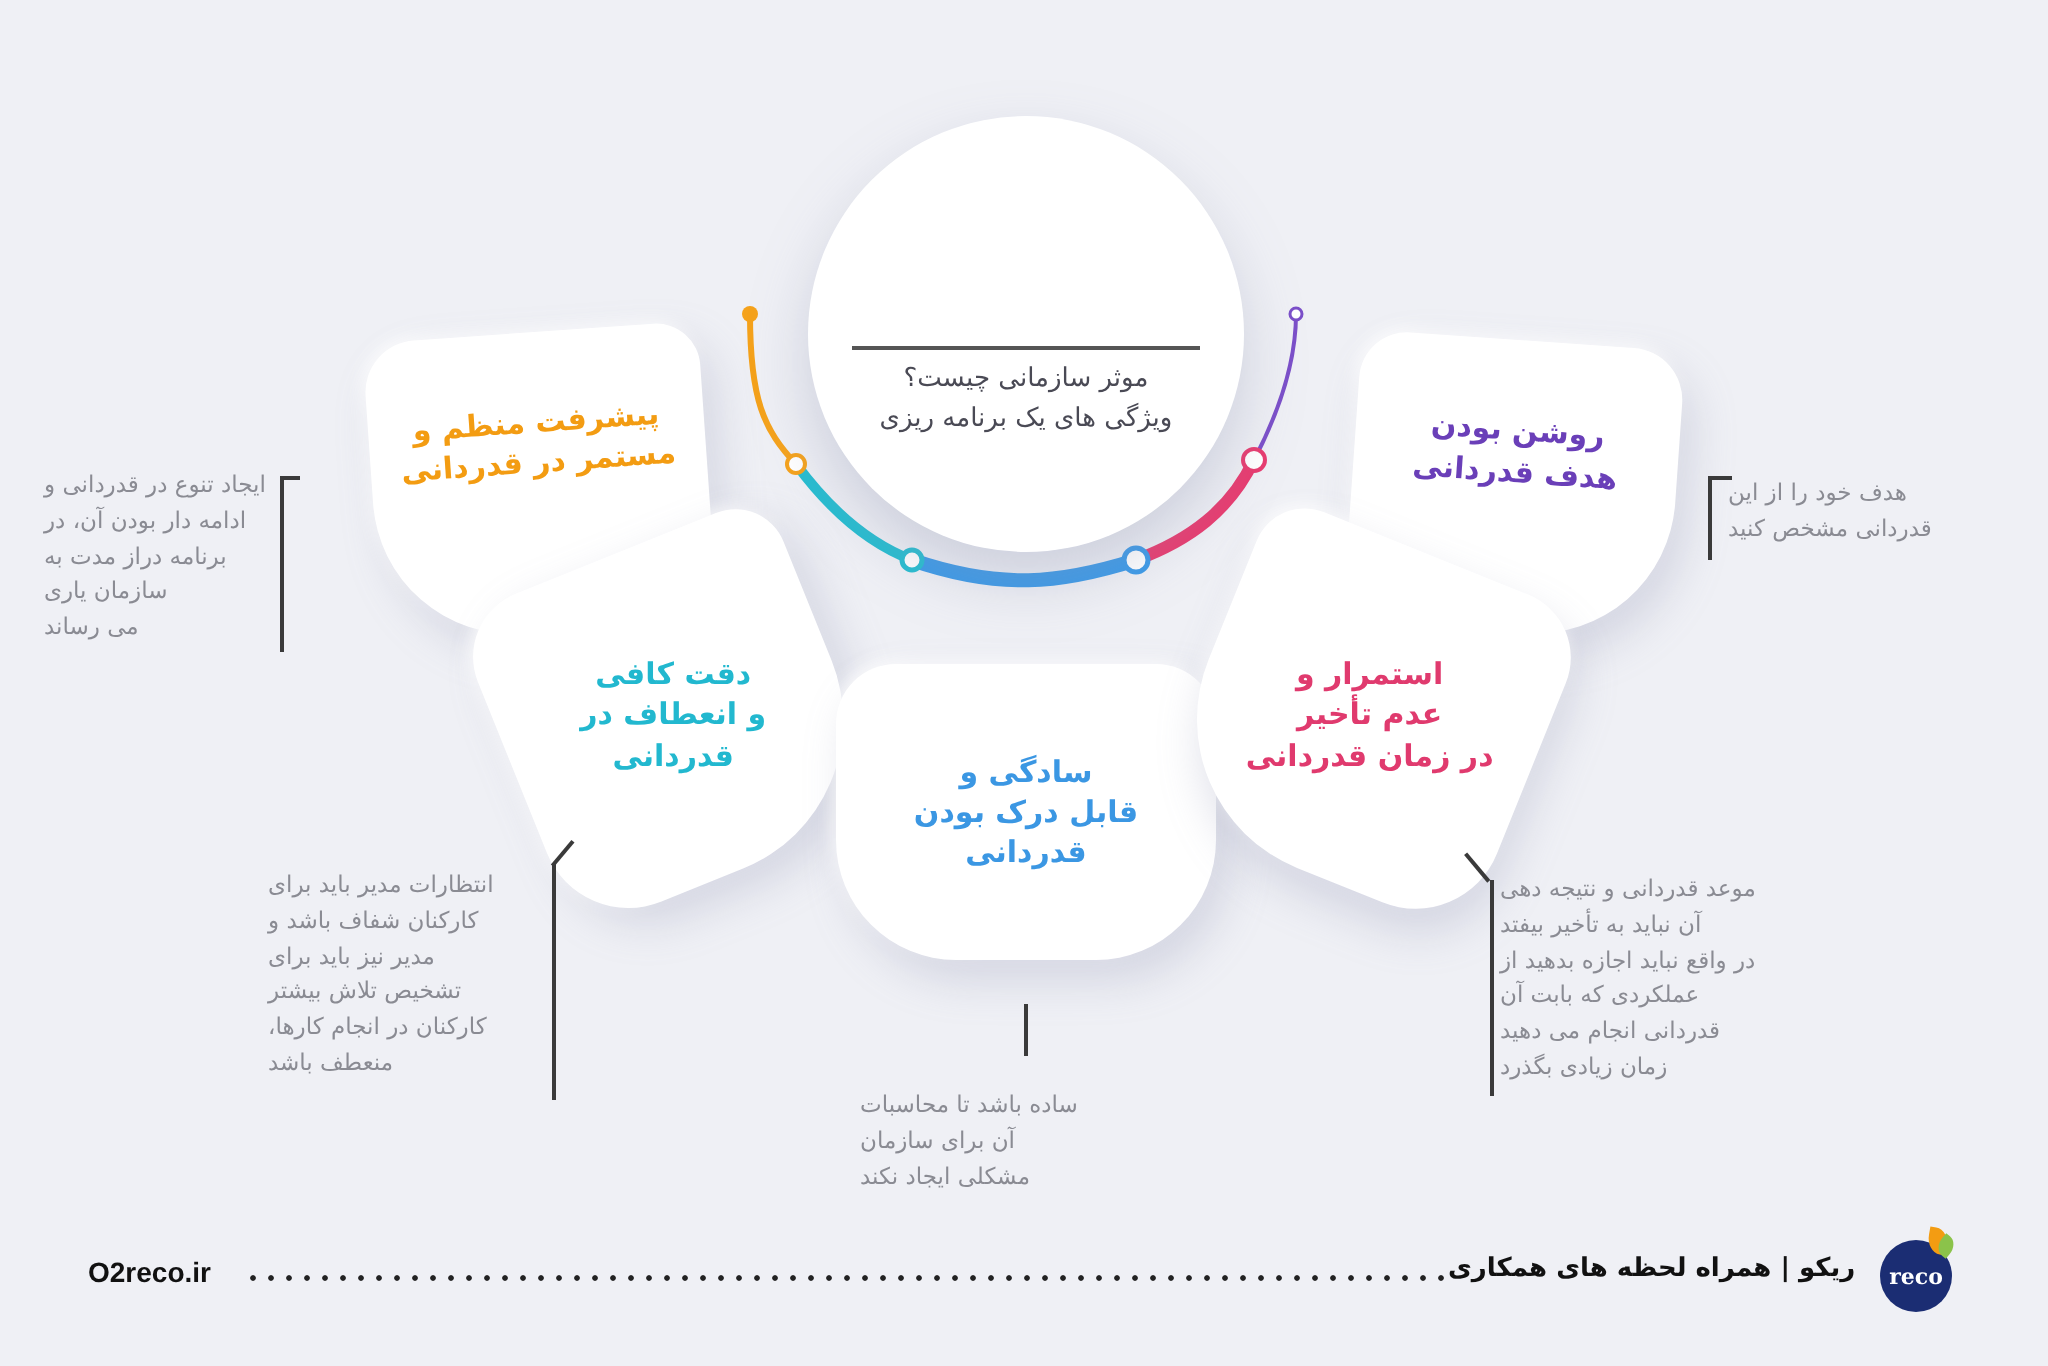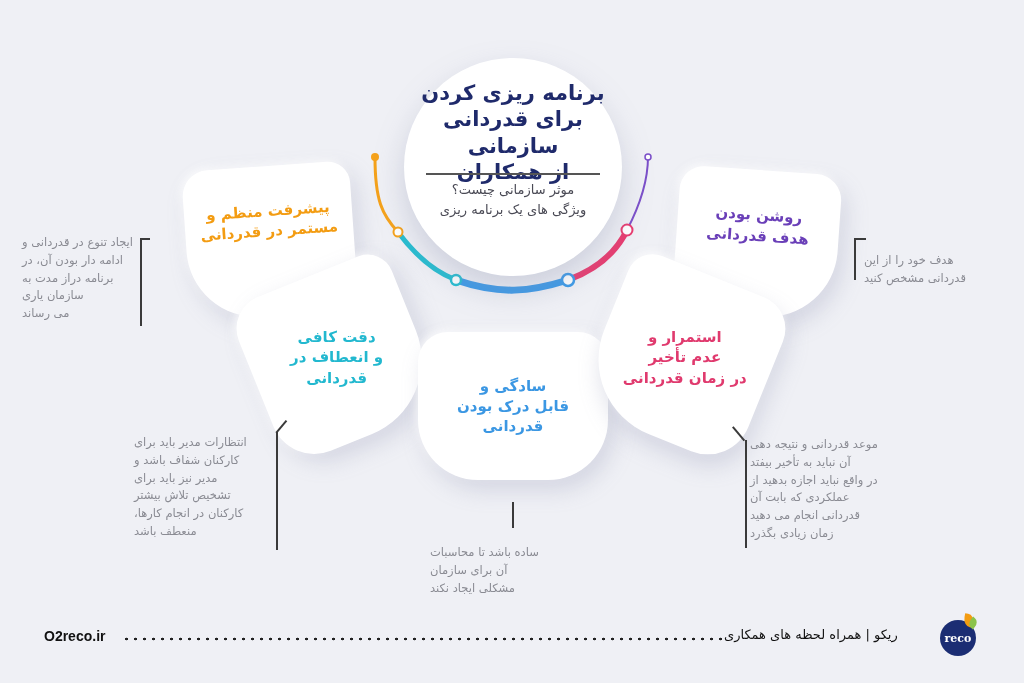--- a/index.html
+++ b/index.html
@@ -44,21 +44,21 @@
     position:absolute; left:44px; top:628px; font-weight:bold; font-size:14px; color:#111;
     font-family:"Liberation Sans", sans-serif;
   }
   .dots {
     position:absolute; left:122px; top:637px; width:600px; height:4px;
     background-image: radial-gradient(circle, #222 1.2px, transparent 1.6px);
     background-size:9px 4px; background-repeat:repeat-x;
   }
   .footer-tag {
     position:absolute; left:724px; top:627px; direction:rtl;
-    font-size:13px; font-weight:normal; color:#111;
+    font-size:13px; font-weight:bold; color:#111;
   }
   .logo {
     position:absolute; left:940px; top:620px; width:36px; height:36px; border-radius:50%;
     background:#1b2d73; color:#fff; font-weight:bold; font-size:11px;
     font-family:"DejaVu Serif", serif;
     display:flex; align-items:center; justify-content:center;
   }
   .leaf { position:absolute; width:10px; height:13px; border-radius:0 70% 0 70%; }
 </style>
 </head>
@@ -72,25 +72,20 @@
   <path d="M 627 230 C 640 205, 648 180, 648 157" stroke="#7b4fc9" stroke-width="2" fill="none"></path>
   <circle cx="375" cy="157" r="4" fill="#f5a21b"></circle>
   <circle cx="398" cy="232" r="4.5" fill="#fff" stroke="#f5a21b" stroke-width="2"></circle>
   <circle cx="456" cy="280" r="5" fill="#fff" stroke="#25bdd0" stroke-width="2.5"></circle>
   <circle cx="568" cy="280" r="6" fill="#fff" stroke="#3b9ae8" stroke-width="2.5"></circle>
   <circle cx="627" cy="230" r="5.5" fill="#fff" stroke="#e83b6f" stroke-width="2"></circle>
   <circle cx="648" cy="157" r="3" fill="#fff" stroke="#7b4fc9" stroke-width="1.5"></circle>
 </svg>
 
 <div class="center-circle">
-  <div class="title">
-    <span style="display:block">برنامه ریزی کردن</span>
-    <span style="display:block">برای قدردانی سازمانی</span>
-    <span style="display:block">از همکاران</span>
-  </div>
   <div class="divider"></div>
   <div class="subtitle">
     <span style="display:block">موثر سازمانی چیست؟</span>
     <span style="display:block">ویژگی های یک برنامه ریزی</span>
   </div>
 </div>
 
 <div class="card" style="left:186px;top:166px;width:168px;height:150px;border-radius:26px 22px 40px 70px;transform:rotate(-4deg);color:#f39c12;font-size:15px;padding-bottom:40px;box-sizing:border-box;">
   <div>
     <span>پیشرفت منظم و</span>
@@ -134,21 +129,21 @@
 <div class="note" style="left:22px;top:234px;width:112px;">
   <span style="display:block">ایجاد تنوع در قدردانی و</span>
   <span style="display:block">ادامه دار بودن آن، در</span>
   <span style="display:block">برنامه دراز مدت به</span>
   <span style="display:block">سازمان یاری</span>
   <span style="display:block">می رساند</span>
 </div>
 
 <div class="note-line" style="left:854px;top:238px;width:1.5px;height:42px;"></div>
 <div class="note-line" style="left:854px;top:238px;width:12px;height:1.5px;"></div>
-<div class="note" style="left:864px;top:252px;width:120px;">
+<div class="note" style="left:864px;top:238px;width:120px;">
   <span style="display:block">هدف خود را از این</span>
   <span style="display:block">قدردانی مشخص کنید</span>
 </div>
 
 <div class="note-line" style="left:276px;top:432px;width:1.5px;height:118px;"></div>
 <div class="note-line" style="left:276px;top:432px;width:16px;height:1.5px;transform:rotate(-50deg);transform-origin:left;"></div>
 <div class="note" style="left:134px;top:434px;width:138px;">
   <span style="display:block">انتظارات مدیر باید برای</span>
   <span style="display:block">کارکنان شفاف باشد و</span>
   <span style="display:block">مدیر نیز باید برای</span>

